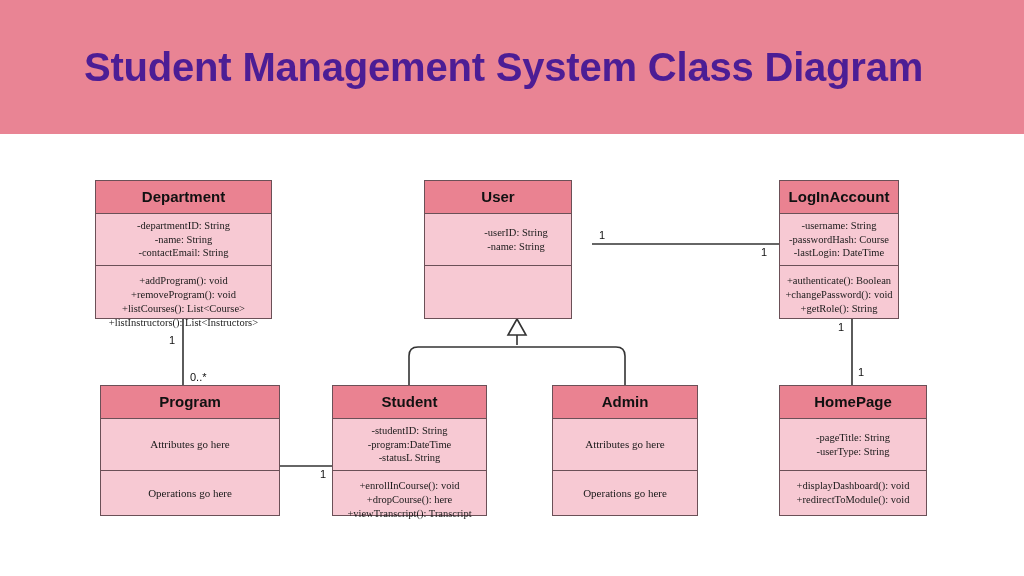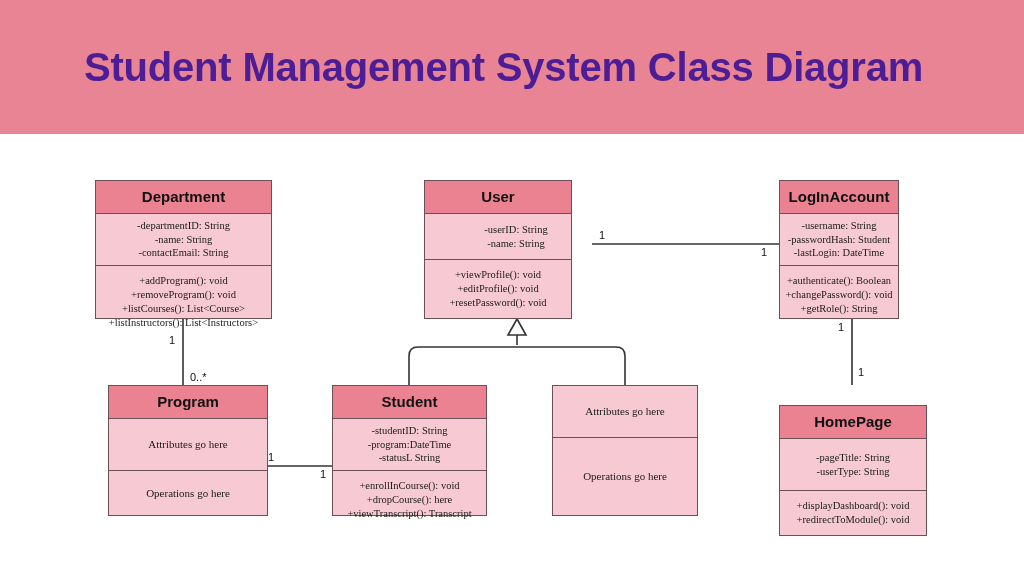--- a/index.html
+++ b/index.html
@@ -154,42 +154,37 @@
       <div class="row">+listInstructors(): List&lt;Instructors&gt;</div>
     </div>
   </div>
 
   <div class="uml-class" style="left:424px; top:46px; width:148px; height:139px;">
     <div class="uml-header">User</div>
     <div class="uml-compartment divider" style="height:52px;padding-left:40px;">
       <div class="row">-userID: String</div>
       <div class="row">-name: String</div>
     </div>
-    <div class="uml-compartment" style="flex:1;">
-      <div class="row">+viewProfile(): void</div>
-      <div class="row">+editProfile(): void</div>
-      <div class="row">+resetPassword(): void</div>
-    </div>
   </div>
 
   <div class="uml-class" style="left:779px; top:46px; width:120px; height:139px;">
     <div class="uml-header">LogInAccount</div>
     <div class="uml-compartment divider" style="height:52px;">
       <div class="row">-username: String</div>
-      <div class="row">-passwordHash: Student</div>
+      <div class="row">-passwordHash: Course</div>
       <div class="row">-lastLogin: DateTime</div>
     </div>
     <div class="uml-compartment" style="flex:1;">
       <div class="row">+authenticate(): Boolean</div>
       <div class="row">+changePassword(): void</div>
       <div class="row">+getRole(): String</div>
     </div>
   </div>
 
-  <div class="uml-class" style="left:108px; top:251px; width:160px; height:131px;">
+  <div class="uml-class" style="left:100px; top:251px; width:180px; height:131px;">
     <div class="uml-header">Program</div>
     <div class="uml-compartment divider placeholder" style="height:52px;">
       <div class="row">Attributes go here</div>
     </div>
     <div class="uml-compartment placeholder" style="flex:1;">
       <div class="row">Operations go here</div>
     </div>
   </div>
 
   <div class="uml-class" style="left:332px; top:251px; width:155px; height:131px;">
@@ -200,29 +195,30 @@
       <div class="row">-statusL String</div>
     </div>
     <div class="uml-compartment" style="flex:1;">
       <div class="row">+enrollInCourse(): void</div>
       <div class="row">+dropCourse(): here</div>
       <div class="row">+viewTranscript(): Transcript</div>
     </div>
   </div>
 
   <div class="uml-class" style="left:552px; top:251px; width:146px; height:131px;">
+    <div class="uml-header">Admin</div>
     <div class="uml-compartment divider placeholder" style="height:52px;">
       <div class="row">Attributes go here</div>
     </div>
     <div class="uml-compartment placeholder" style="flex:1;">
       <div class="row">Operations go here</div>
     </div>
   </div>
 
-  <div class="uml-class" style="left:779px; top:251px; width:148px; height:131px;margin-top:20px;">
+  <div class="uml-class" style="left:779px; top:251px; width:148px; height:131px;">
     <div class="uml-header">HomePage</div>
     <div class="uml-compartment divider" style="height:52px;">
       <div class="row">-pageTitle: String</div>
       <div class="row">-userType: String</div>
     </div>
     <div class="uml-compartment" style="flex:1;">
       <div class="row">+displayDashboard(): void</div>
       <div class="row">+redirectToModule(): void</div>
     </div>
   </div>

